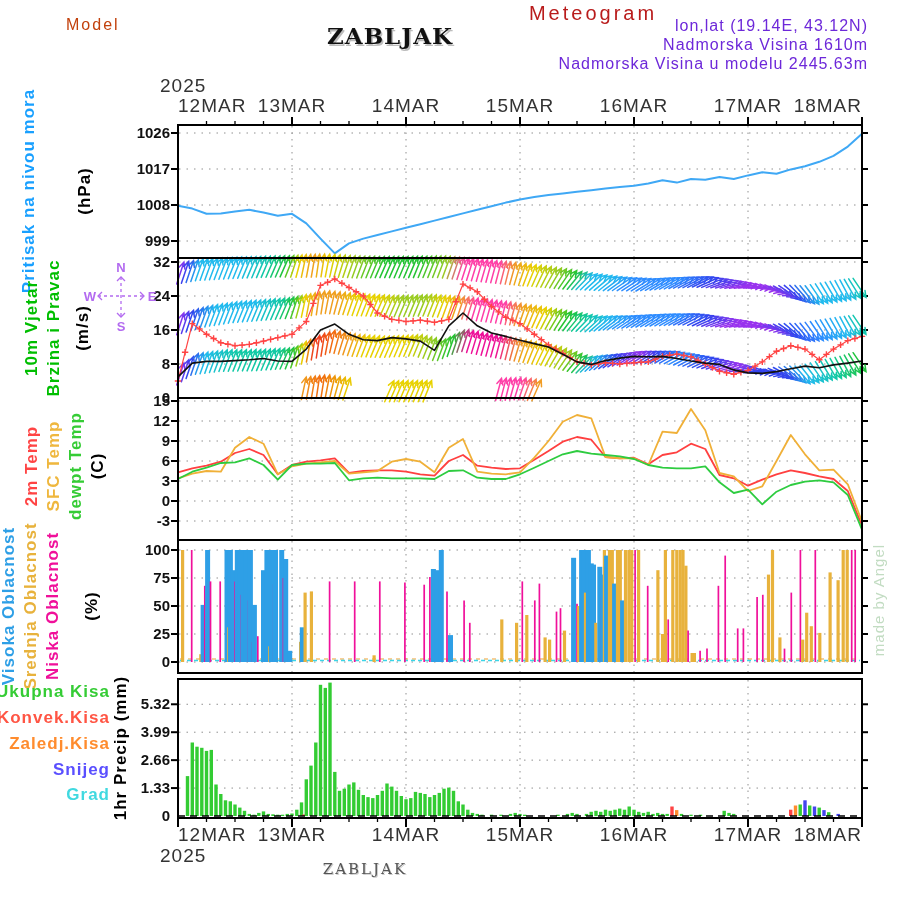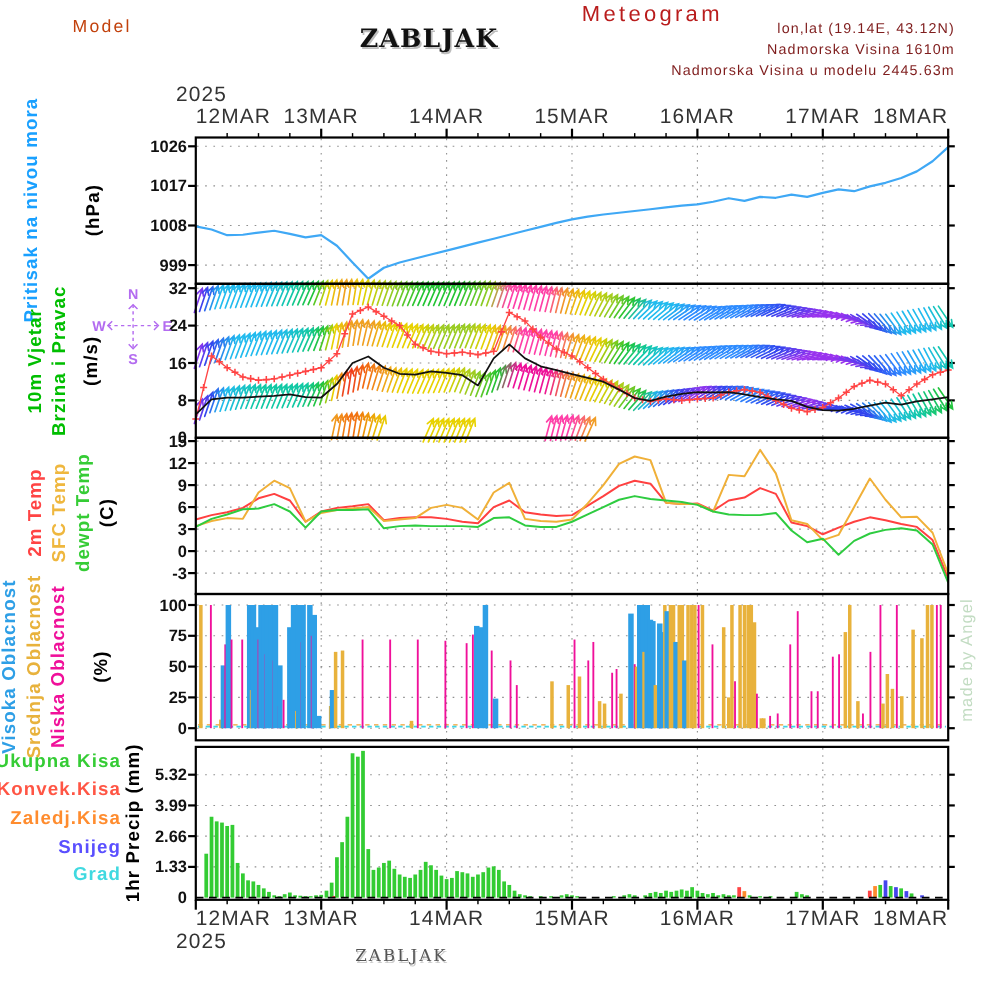--- a/index.html
+++ b/index.html
@@ -6,21 +6,21 @@
   .page{position:relative;width:900px;height:900px;background:#fff;overflow:hidden;
         font-family:"Liberation Sans",sans-serif;}
   .hdr{position:absolute;white-space:nowrap;}
   .meteogram-title{left:508px;top:2px;width:170px;text-align:center;color:#b91c1c;
         font-size:20px;letter-spacing:3px;}
   .model-label{left:66px;top:16px;color:#c2410c;font-size:16px;letter-spacing:2px;}
   .model-name{left:66px;top:46px;color:#BB66EE;font-size:17px;letter-spacing:2px;}
   .station-title{left:290px;top:22px;width:200px;text-align:center;color:#111;
         font-family:"DejaVu Serif","Liberation Serif",serif;font-weight:bold;
         font-size:23px;letter-spacing:1px;text-shadow:1.5px 1.5px 0 #bdbdbd;}
-  .right-block{right:32px;top:16px;text-align:right;color:#7f1d1d;font-size:13px;
+  .right-block{right:32px;top:16px;text-align:right;color:#6d28d9;font-size:16px;
         line-height:19px;letter-spacing:1px;}
   .footer-station{position:absolute;left:265px;top:860px;width:200px;text-align:center;
         color:#555;font-family:"DejaVu Serif","Liberation Serif",serif;font-size:15px;
         letter-spacing:2px;text-shadow:1px 1px 0 #ccc;}
   svg text{font-family:"Liberation Sans",sans-serif;}
   .ytick{font-size:15px;font-weight:700;fill:#111;}
   .daylab{font-size:19px;fill:#333;letter-spacing:1px;}
   .sidelab{font-size:17px;font-weight:600;letter-spacing:1px;}
   .complab{font-size:13px;font-weight:600;fill:#B36BF0;}
   .legendlab{font-size:17px;font-weight:600;letter-spacing:1px;}

